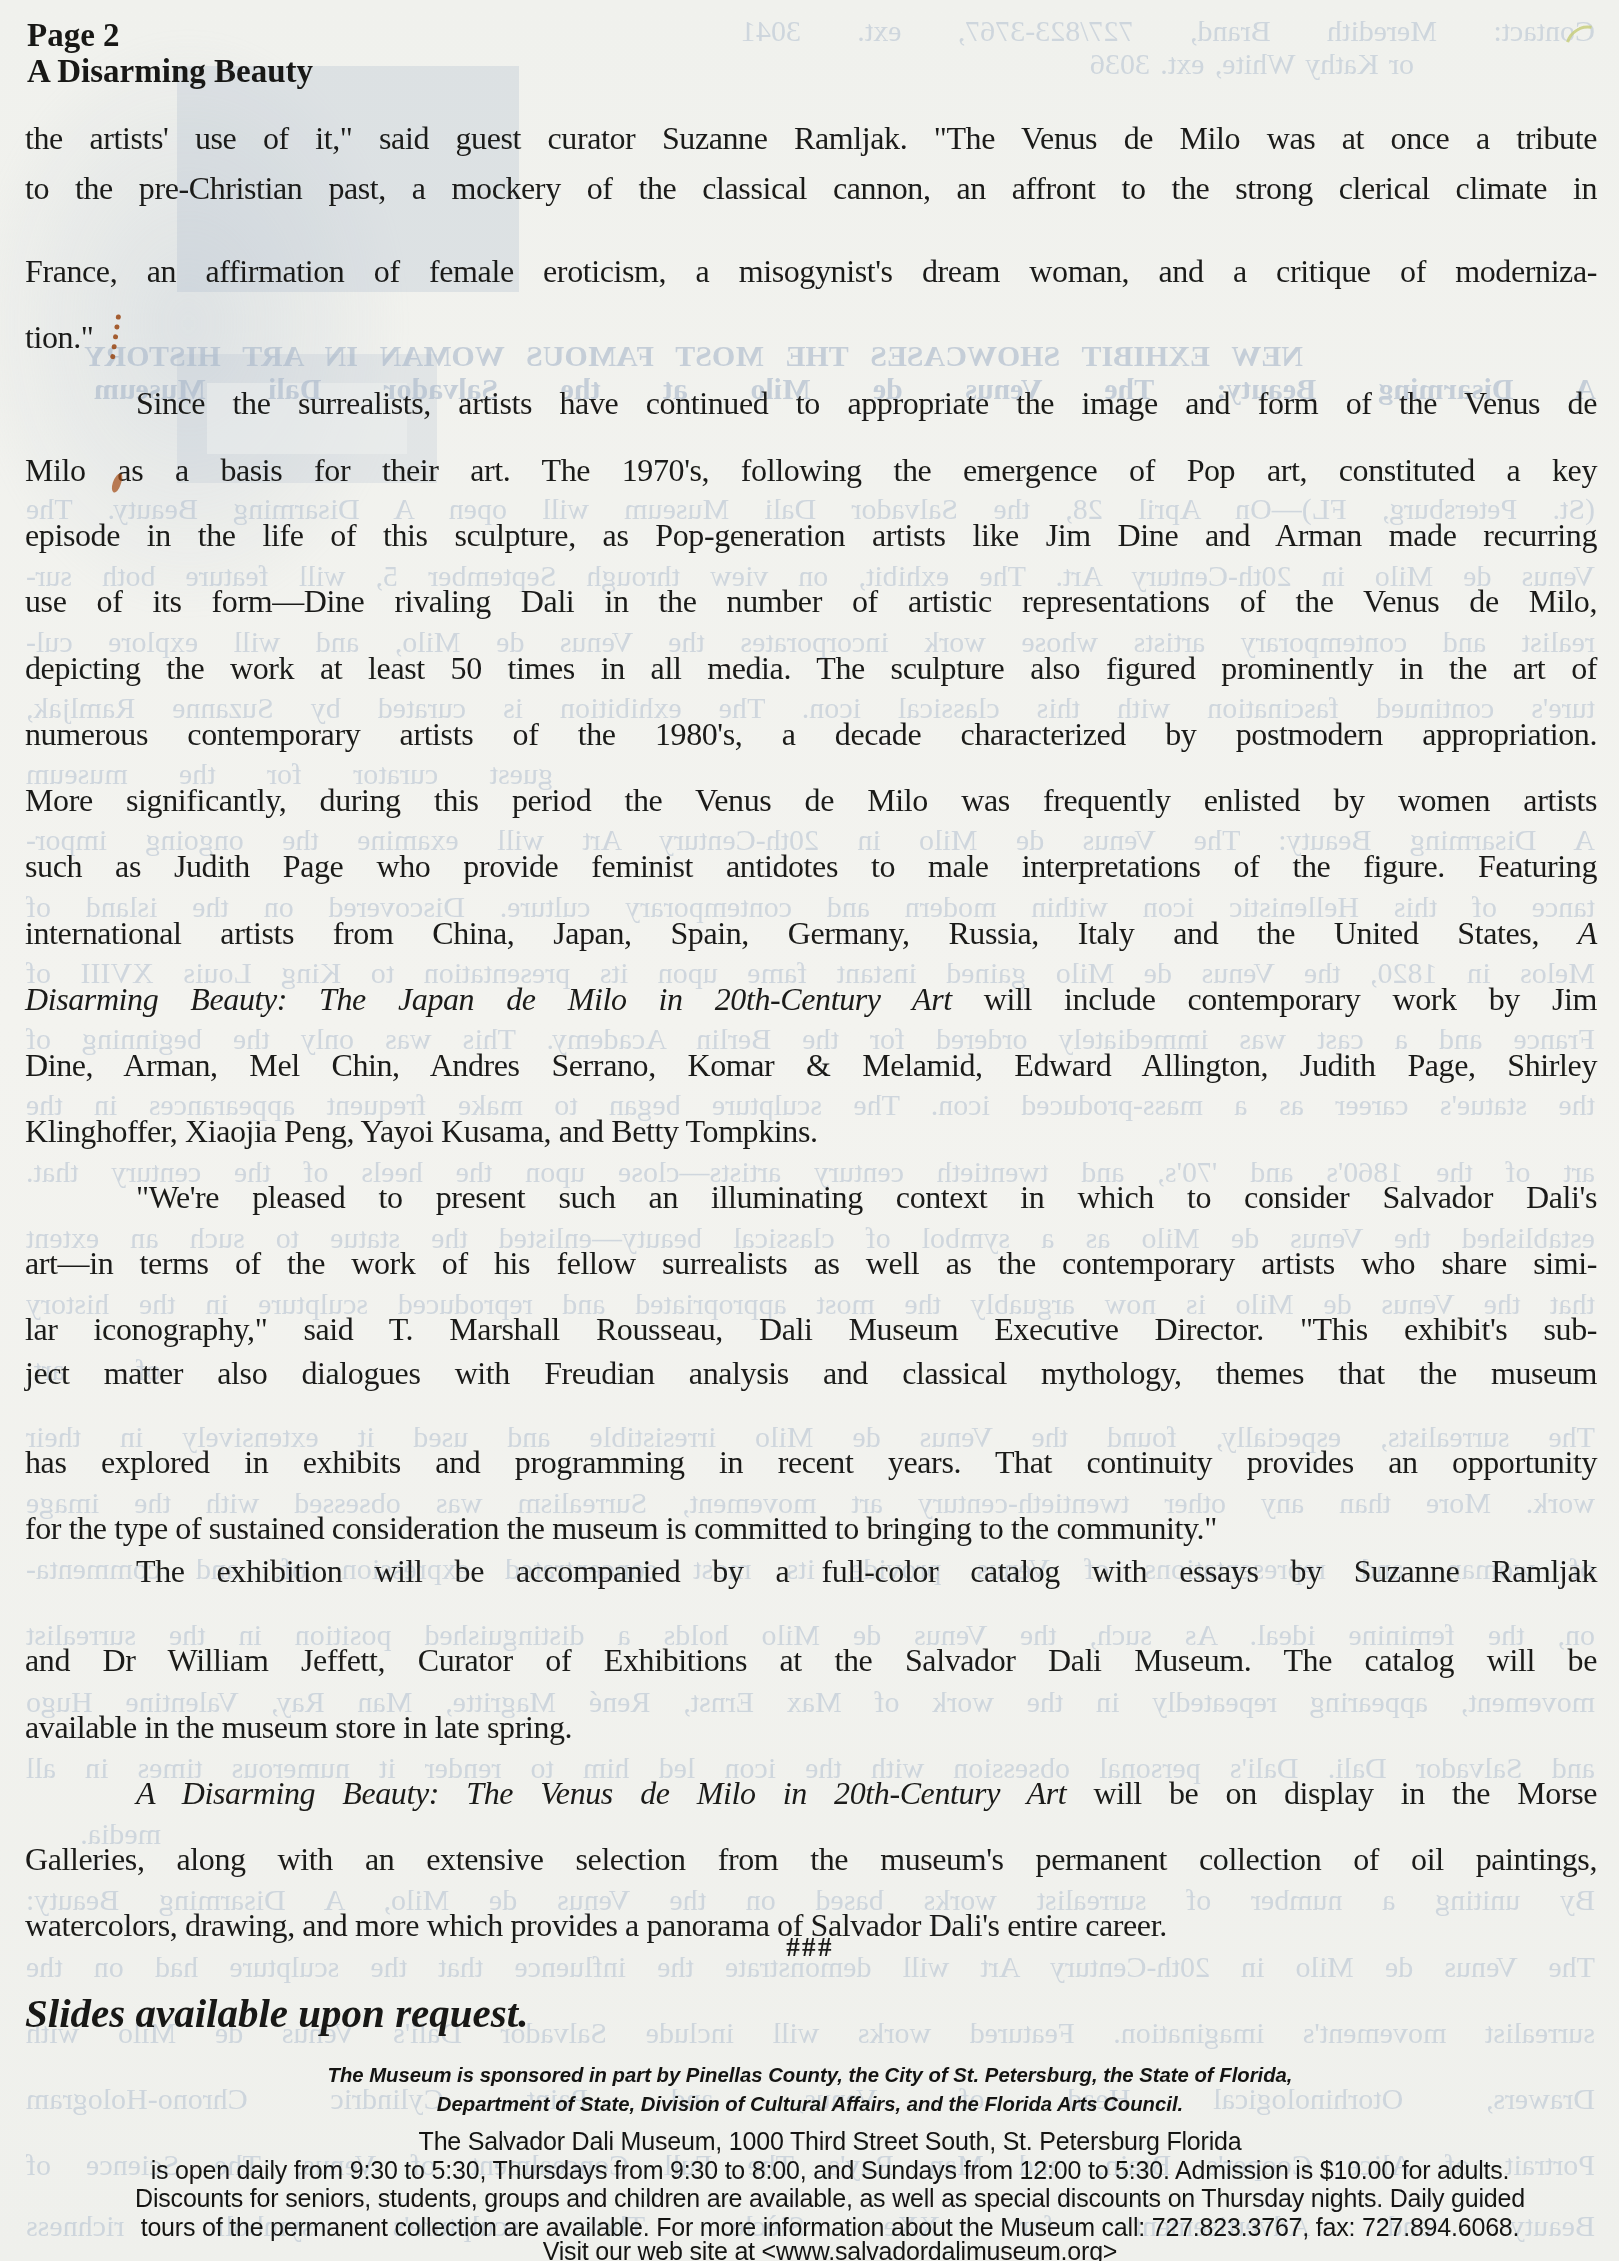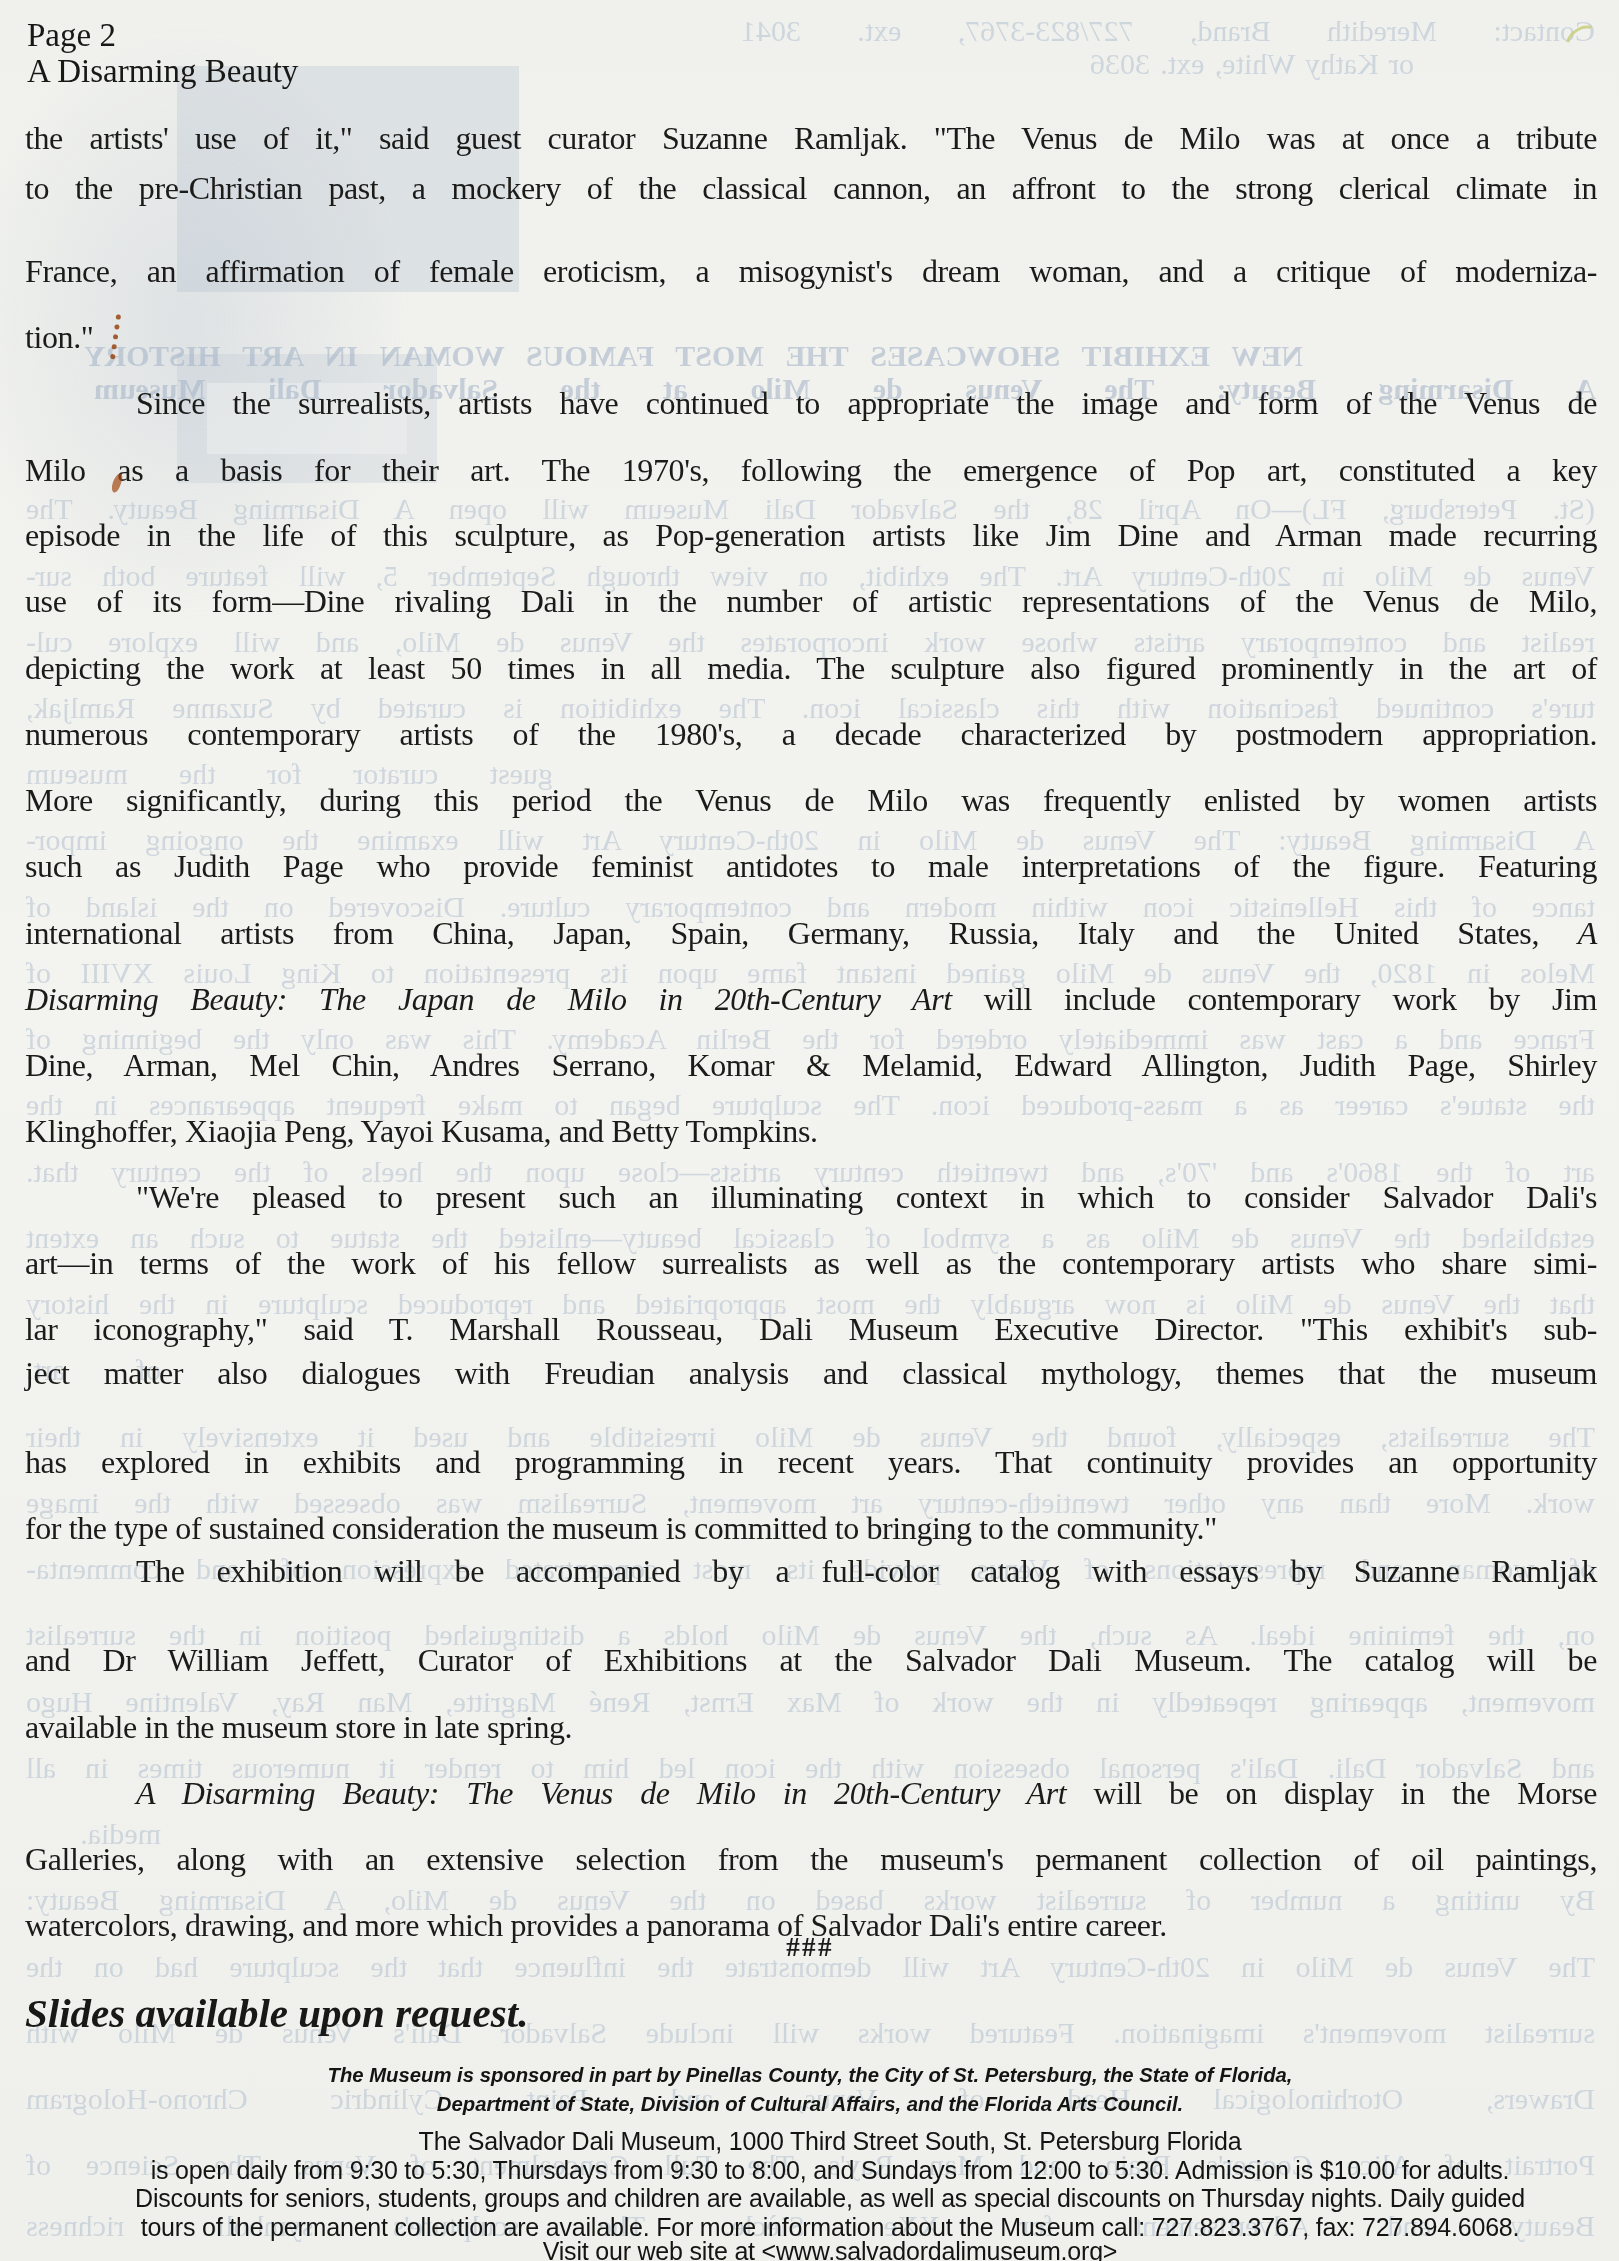--- a/index.html
+++ b/index.html
@@ -8,21 +8,21 @@
   .wm-figure{position:absolute;left:-30px;top:30px;width:437px;height:587px;background:radial-gradient(closest-side,rgba(178,191,206,0.30),rgba(178,191,206,0.12) 62%,rgba(178,191,206,0) 100%);border-radius:45% 55% 50% 50%;filter:blur(5.3px);}
   .wm-rect{position:absolute;left:177px;top:66px;width:342px;height:226px;background:rgba(176,189,204,0.30);}
   .wm-dali{position:absolute;left:177px;top:354px;width:260px;height:129px;background:rgba(181,194,209,0.26);}
   .wm-dali-inner{position:absolute;left:30px;top:29px;right:30px;bottom:29px;background:rgba(240,242,240,0.5);}
   
   .bleed-layer{position:absolute;inset:0;z-index:2;}
   .bleedline{position:absolute;font-size:30px;line-height:39px;color:#b3c0d0;opacity:0.55;transform:scaleX(-1);text-align:justify;text-align-last:justify;box-sizing:border-box;white-space:nowrap;overflow:visible;}
   .bleedline.bold{font-weight:700;color:#a8b7ca;opacity:0.6;}
   
   .front{position:absolute;inset:0;z-index:3;}
-  .hdr{position:absolute;left:27px;top:16.6px;font-size:33px;line-height:36px;font-weight:400;color:#181816;}
+  .hdr{position:absolute;left:27px;top:16.6px;font-size:33px;line-height:36px;font-weight:700;color:#181816;}
   .bline{position:absolute;left:25px;width:1572px;box-sizing:border-box;font-size:32px;line-height:42px;letter-spacing:-0.4px;color:#1b1b19;text-align:justify;text-align-last:justify;}
   .bline.last{text-align-last:left;}
   .bline.indent{padding-left:111px;}
   .bline em{font-style:italic;}
   .divider{position:absolute;left:0;right:0;top:1932px;text-align:center;font-size:27px;font-weight:700;letter-spacing:2.3px;color:#1b1b19;}
   .slides{position:absolute;left:25px;top:1989px;font-size:41px;font-style:italic;font-weight:700;color:#181816;}
   .ftr{position:absolute;left:0;right:0;text-align:center;font-family:"Liberation Sans","DejaVu Sans",sans-serif;color:#141412;}
   .ftr.sponsor{font-size:20.3px;font-style:italic;font-weight:700;}
   .ftr.addr{font-size:25px;font-weight:400;letter-spacing:-0.2px;padding-left:40px;}
   

